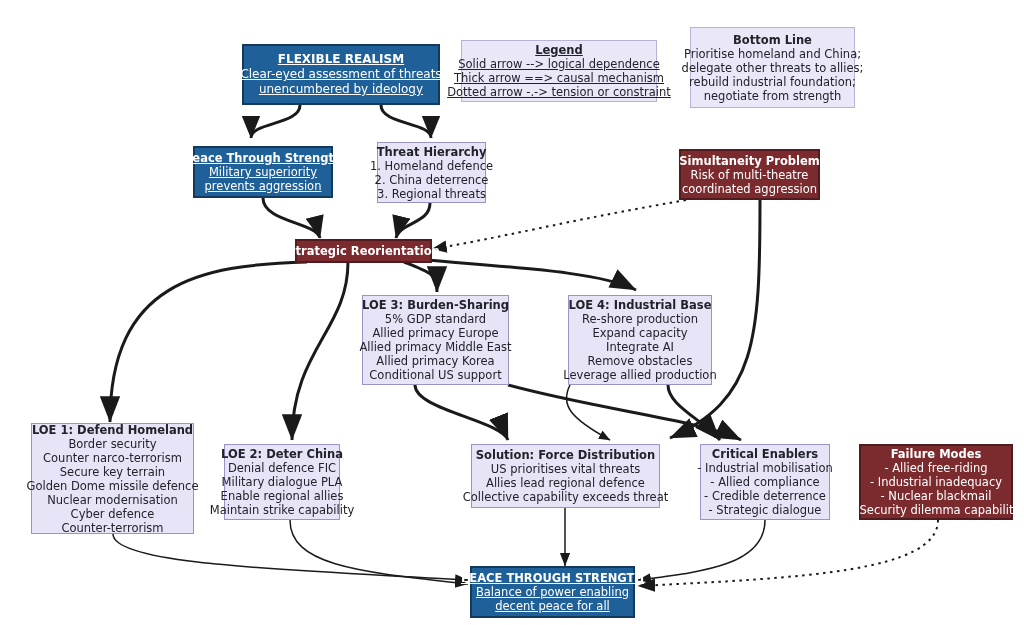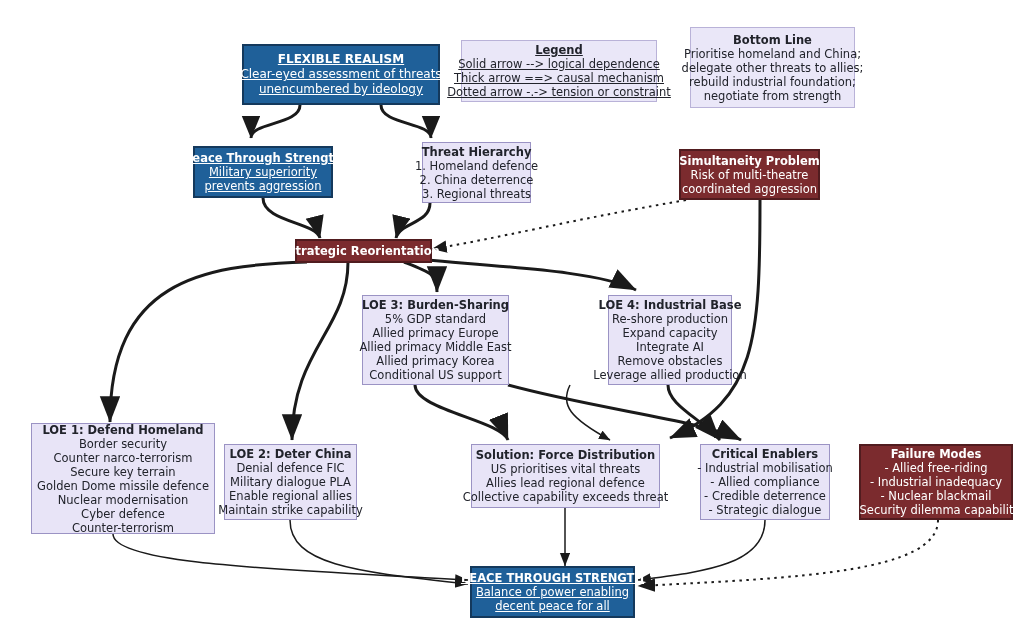--- a/index.html
+++ b/index.html
@@ -147,21 +147,21 @@
     <div class="line">rebuild industrial foundation;</div>
     <div class="line">negotiate from strength</div>
   </div>
 
   <div class="node n-blue" style="left:193px; top:146px; width:140px; height:52px; font-size:11.5px; line-height:14px;">
     <div class="title">Peace Through Strength</div>
     <div class="line">Military superiority</div>
     <div class="line">prevents aggression</div>
   </div>
 
-  <div class="node n-lav" style="left:377px; top:142px; width:109px; height:61px; font-size:11.5px; line-height:14px;margin-left:45px;">
+  <div class="node n-lav" style="left:377px; top:142px; width:109px; height:61px; font-size:11.5px; line-height:14px;">
     <div class="title">Threat Hierarchy</div>
     <div class="line">1. Homeland defence</div>
     <div class="line">2. China deterrence</div>
     <div class="line">3. Regional threats</div>
   </div>
 
   <div class="node n-red" style="left:679px; top:149px; width:141px; height:51px; font-size:11.5px; line-height:14px;">
     <div class="title">Simultaneity Problem</div>
     <div class="line">Risk of multi-theatre</div>
     <div class="line">coordinated aggression</div>
@@ -173,41 +173,41 @@
 
   <div class="node n-lav" style="left:362px; top:295px; width:147px; height:90px; font-size:11.5px; line-height:14px;">
     <div class="title">LOE 3: Burden-Sharing</div>
     <div class="line">5% GDP standard</div>
     <div class="line">Allied primacy Europe</div>
     <div class="line">Allied primacy Middle East</div>
     <div class="line">Allied primacy Korea</div>
     <div class="line">Conditional US support</div>
   </div>
 
-  <div class="node n-lav" style="left:568px; top:295px; width:124px; height:90px; font-size:11.5px; line-height:14px;margin-left:40px;">
+  <div class="node n-lav" style="left:568px; top:295px; width:144px; height:90px; font-size:11.5px; line-height:14px;">
     <div class="title">LOE 4: Industrial Base</div>
     <div class="line">Re-shore production</div>
     <div class="line">Expand capacity</div>
     <div class="line">Integrate AI</div>
     <div class="line">Remove obstacles</div>
     <div class="line">Leverage allied production</div>
   </div>
 
-  <div class="node n-lav" style="left:31px; top:423px; width:184px; height:111px; font-size:11.5px; line-height:14px;">
+  <div class="node n-lav" style="left:31px; top:423px; width:163px; height:111px; font-size:11.5px; line-height:14px;">
     <div class="title">LOE 1: Defend Homeland</div>
     <div class="line">Border security</div>
     <div class="line">Counter narco-terrorism</div>
     <div class="line">Secure key terrain</div>
     <div class="line">Golden Dome missile defence</div>
     <div class="line">Nuclear modernisation</div>
     <div class="line">Cyber defence</div>
     <div class="line">Counter-terrorism</div>
   </div>
 
-  <div class="node n-lav" style="left:224px; top:444px; width:133px; height:76px; font-size:11.5px; line-height:14px;">
+  <div class="node n-lav" style="left:224px; top:444px; width:116px; height:76px; font-size:11.5px; line-height:14px;">
     <div class="title">LOE 2: Deter China</div>
     <div class="line">Denial defence FIC</div>
     <div class="line">Military dialogue PLA</div>
     <div class="line">Enable regional allies</div>
     <div class="line">Maintain strike capability</div>
   </div>
 
   <div class="node n-lav" style="left:471px; top:444px; width:189px; height:64px; font-size:11.5px; line-height:14px;">
     <div class="title">Solution: Force Distribution</div>
     <div class="line">US prioritises vital threats</div>

